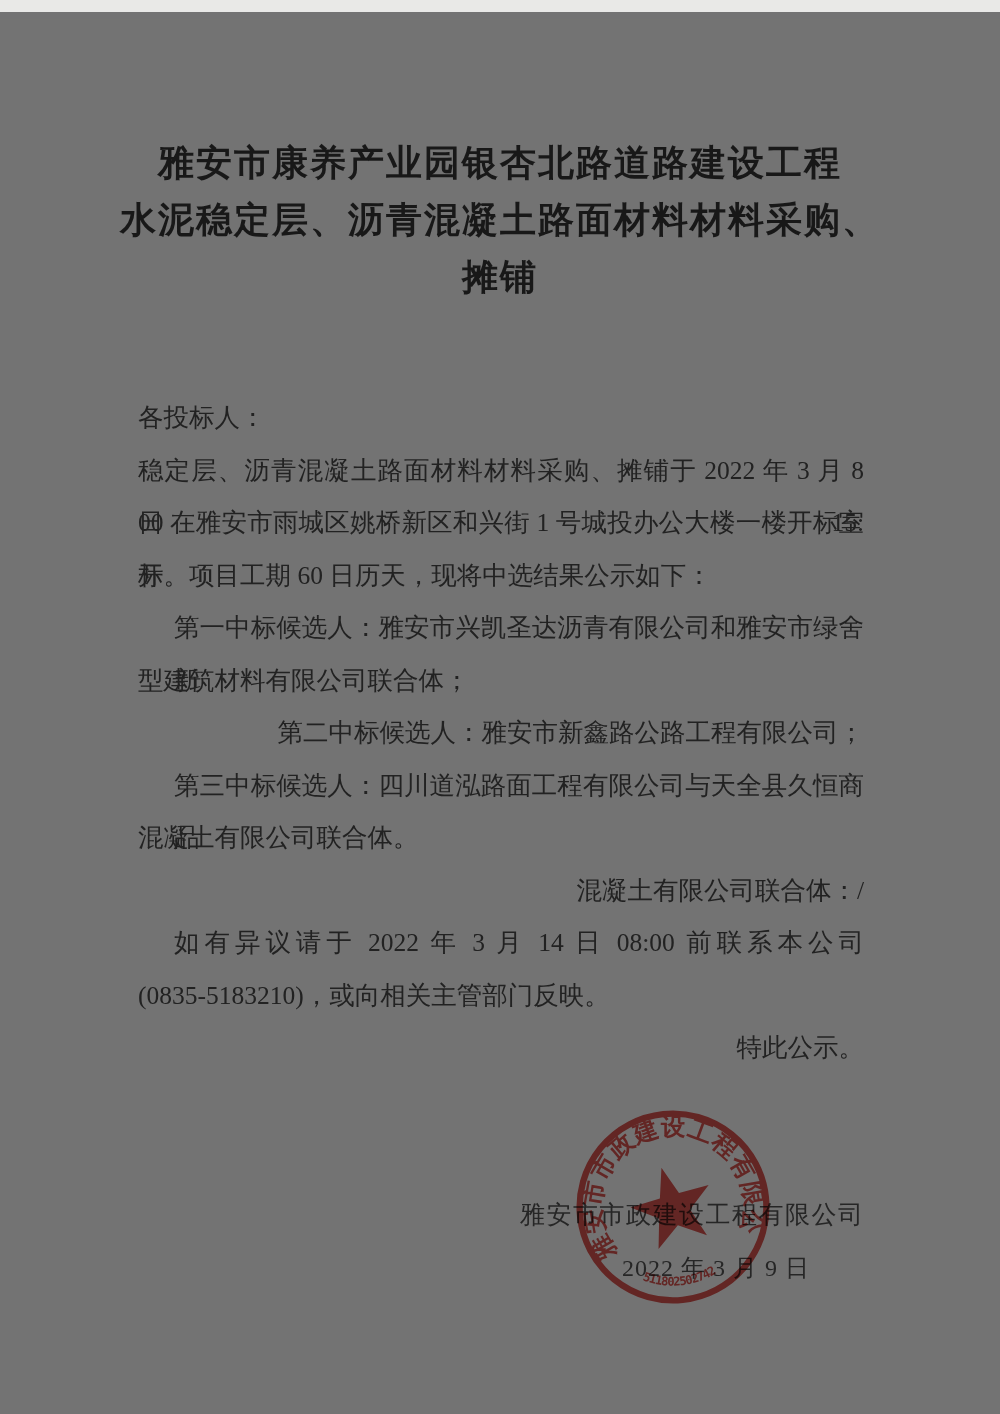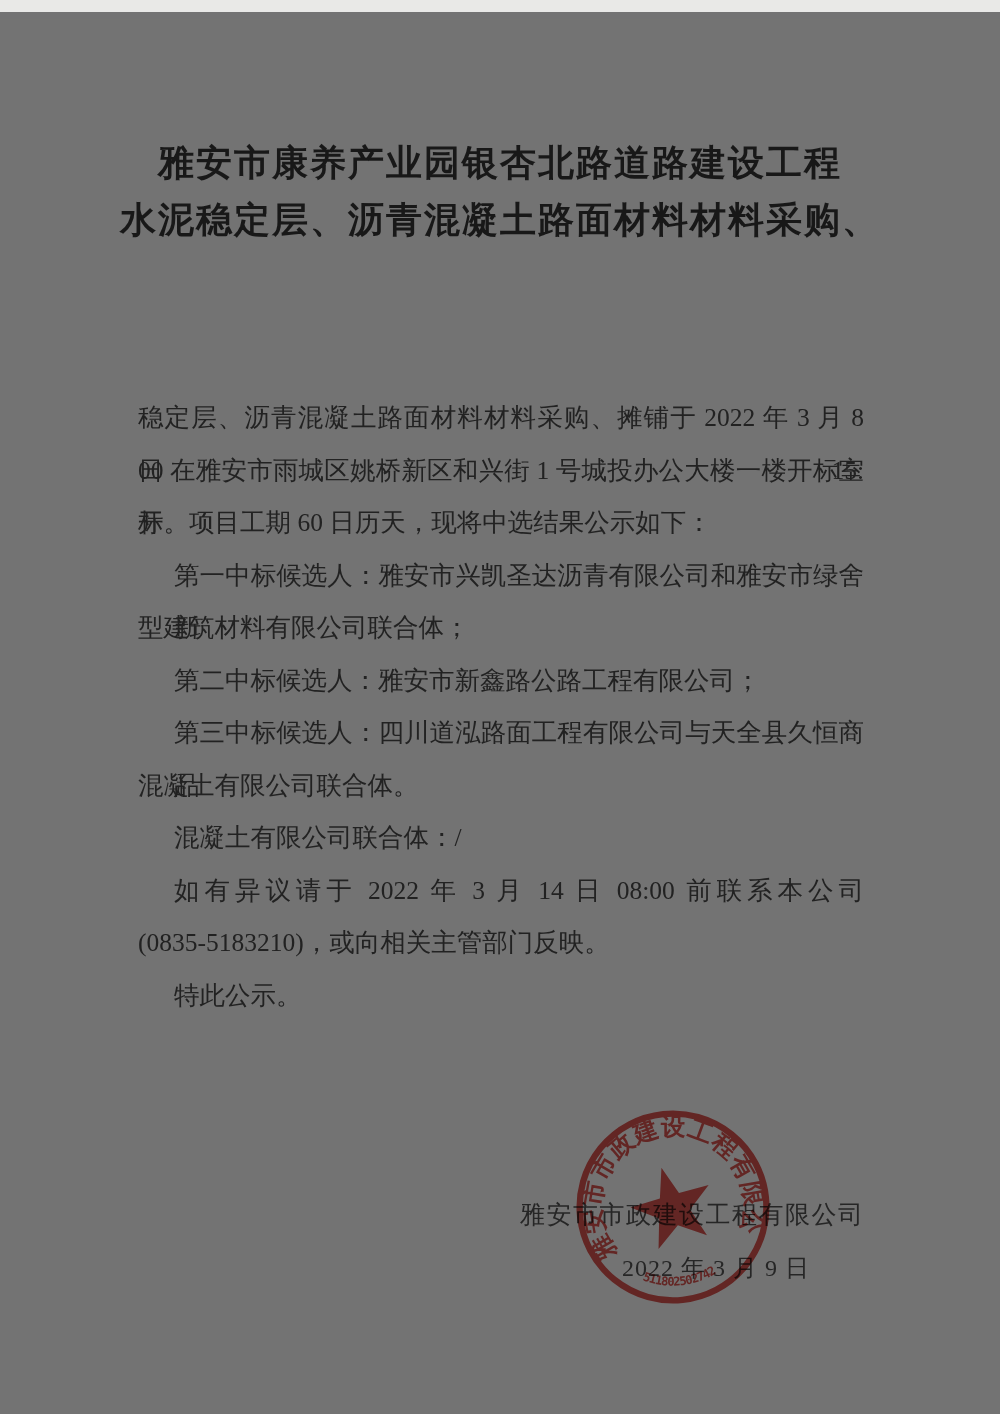--- a/index.html
+++ b/index.html
@@ -51,21 +51,21 @@
     left: 138px;
     width: 726px;
   }
   .bline {
     height: 52.5px;
     line-height: 52.5px;
     font-size: 25.5px;
     white-space: nowrap;
     color: #222;
   }
-  .bline.indent { padding-left: 36px; }
+  .bline.indent { padding-left: 36px; text-align: right; }
   .bline.just {
     white-space: normal;
     text-align: justify;
     text-align-last: justify;
     text-justify: inter-character;
   }
   
   .sig-company {
     position: absolute;
     left: 520px; top: 1186px;
@@ -110,23 +110,25 @@
 </style>
 </head>
 <body>
 
 <div class="page">
   <div class="scan-edge"></div>
 
   <div class="title-block">
     <div class="title-line">雅安市康养产业园银杏北路道路建设工程</div>
     <div class="title-line">水泥稳定层、沥青混凝土路面材料材料采购、</div>
+    <div class="title-line">摊铺</div>
   </div>
 
   <div class="body-block">
+    <div class="bline">各投标人：</div>
     <div class="bline just">稳定层、沥青混凝土路面材料材料采购、摊铺于 2022 年 3 月 8 日 15:</div>
     <div class="bline just">00 在雅安市雨城区姚桥新区和兴街 1 号城投办公大楼一楼开标室开</div>
     <div class="bline">标。项目工期 60 日历天，现将中选结果公示如下：</div>
     <div class="bline indent just">第一中标候选人：雅安市兴凯圣达沥青有限公司和雅安市绿舍新</div>
     <div class="bline">型建筑材料有限公司联合体；</div>
     <div class="bline indent">第二中标候选人：雅安市新鑫路公路工程有限公司；</div>
     <div class="bline indent just">第三中标候选人：四川道泓路面工程有限公司与天全县久恒商品</div>
     <div class="bline">混凝土有限公司联合体。</div>
     <div class="bline indent">混凝土有限公司联合体：/</div>
     <div class="bline indent just">如有异议请于 2022 年 3 月 14 日 08:00 前联系本公司</div>

